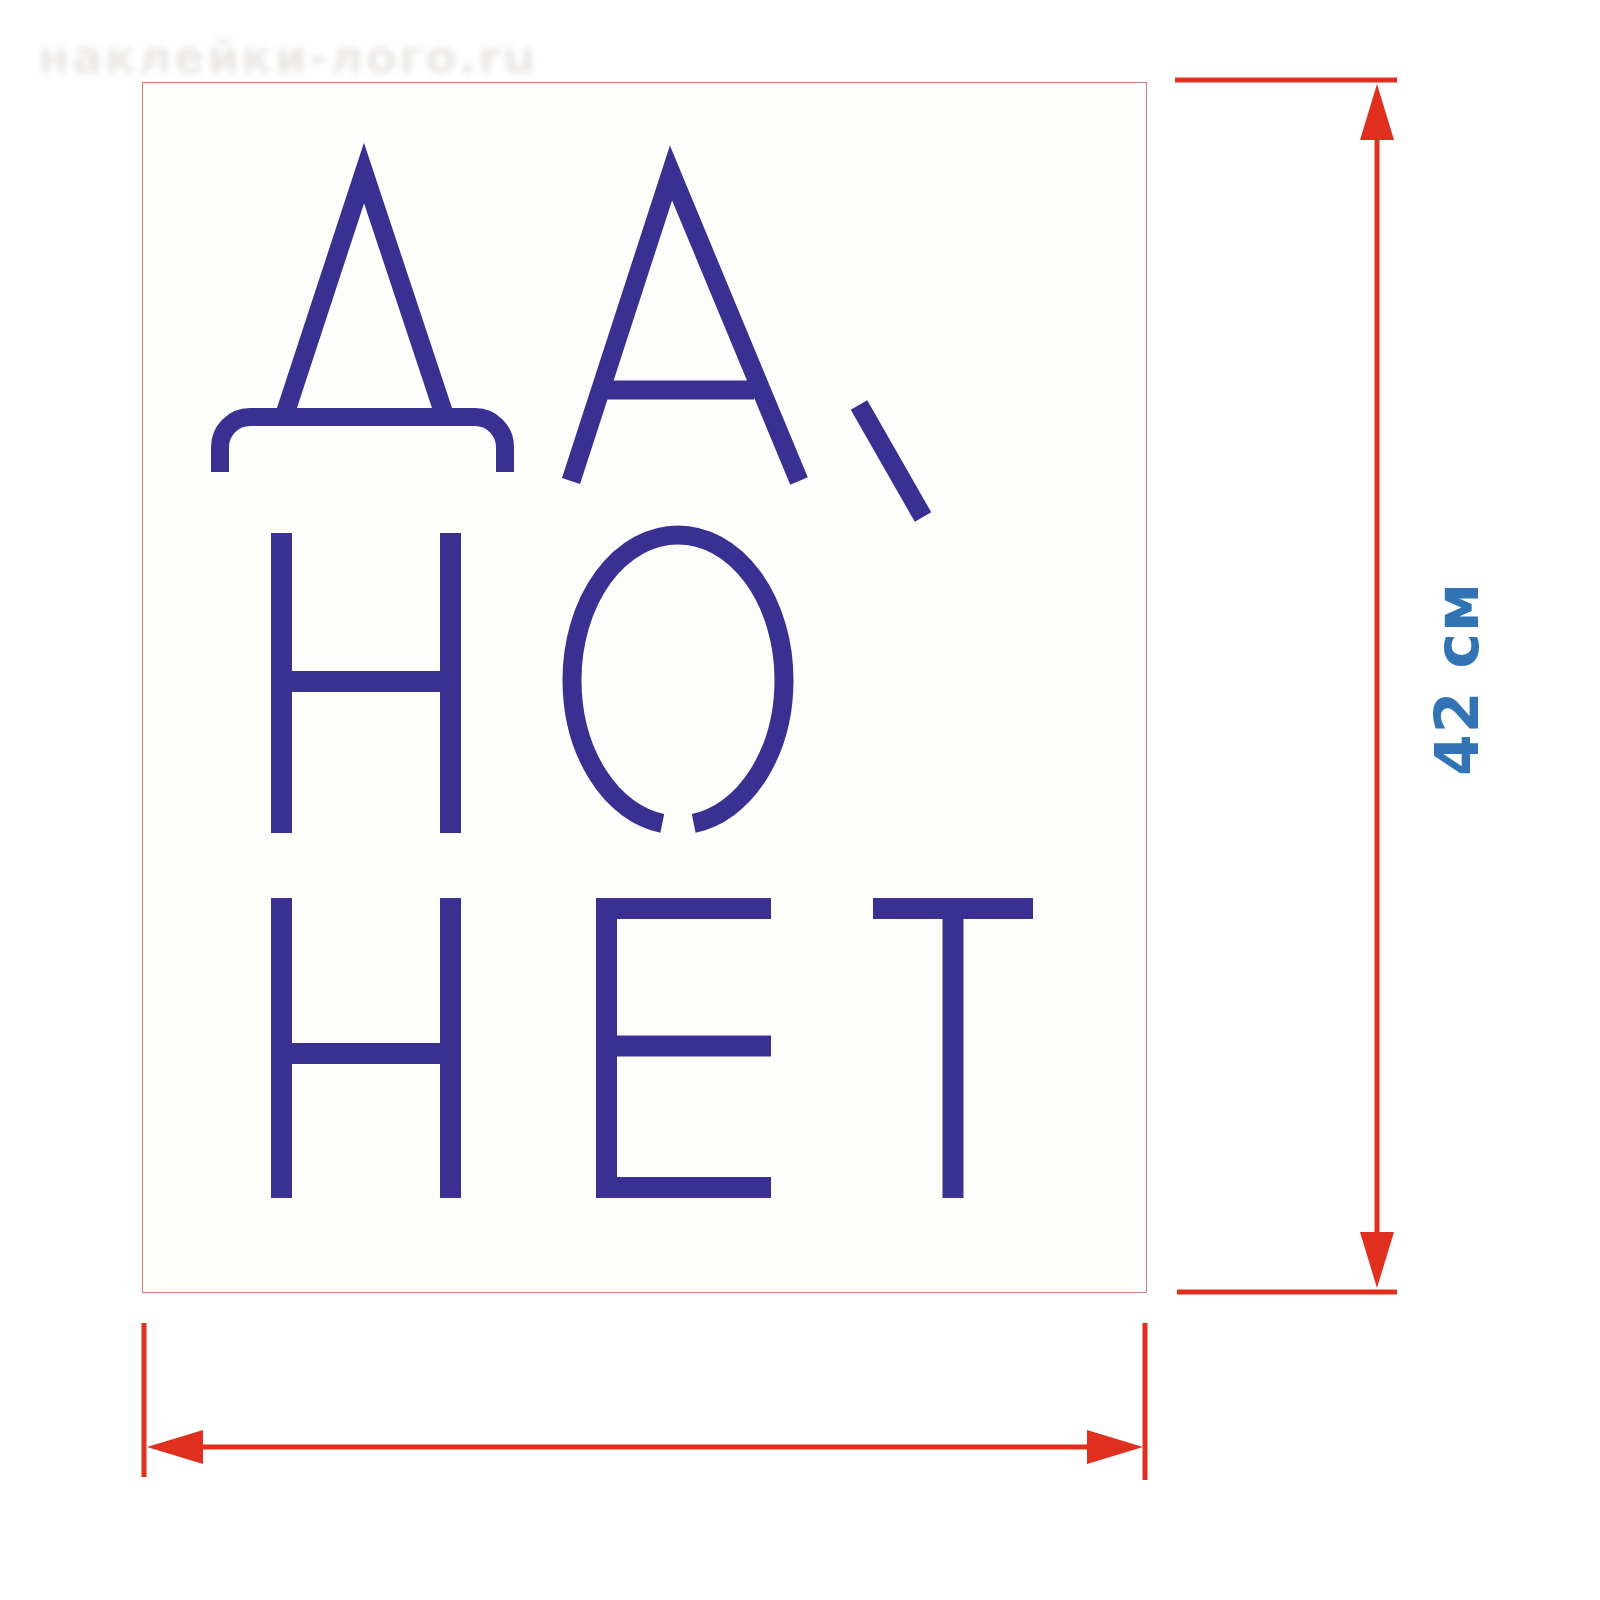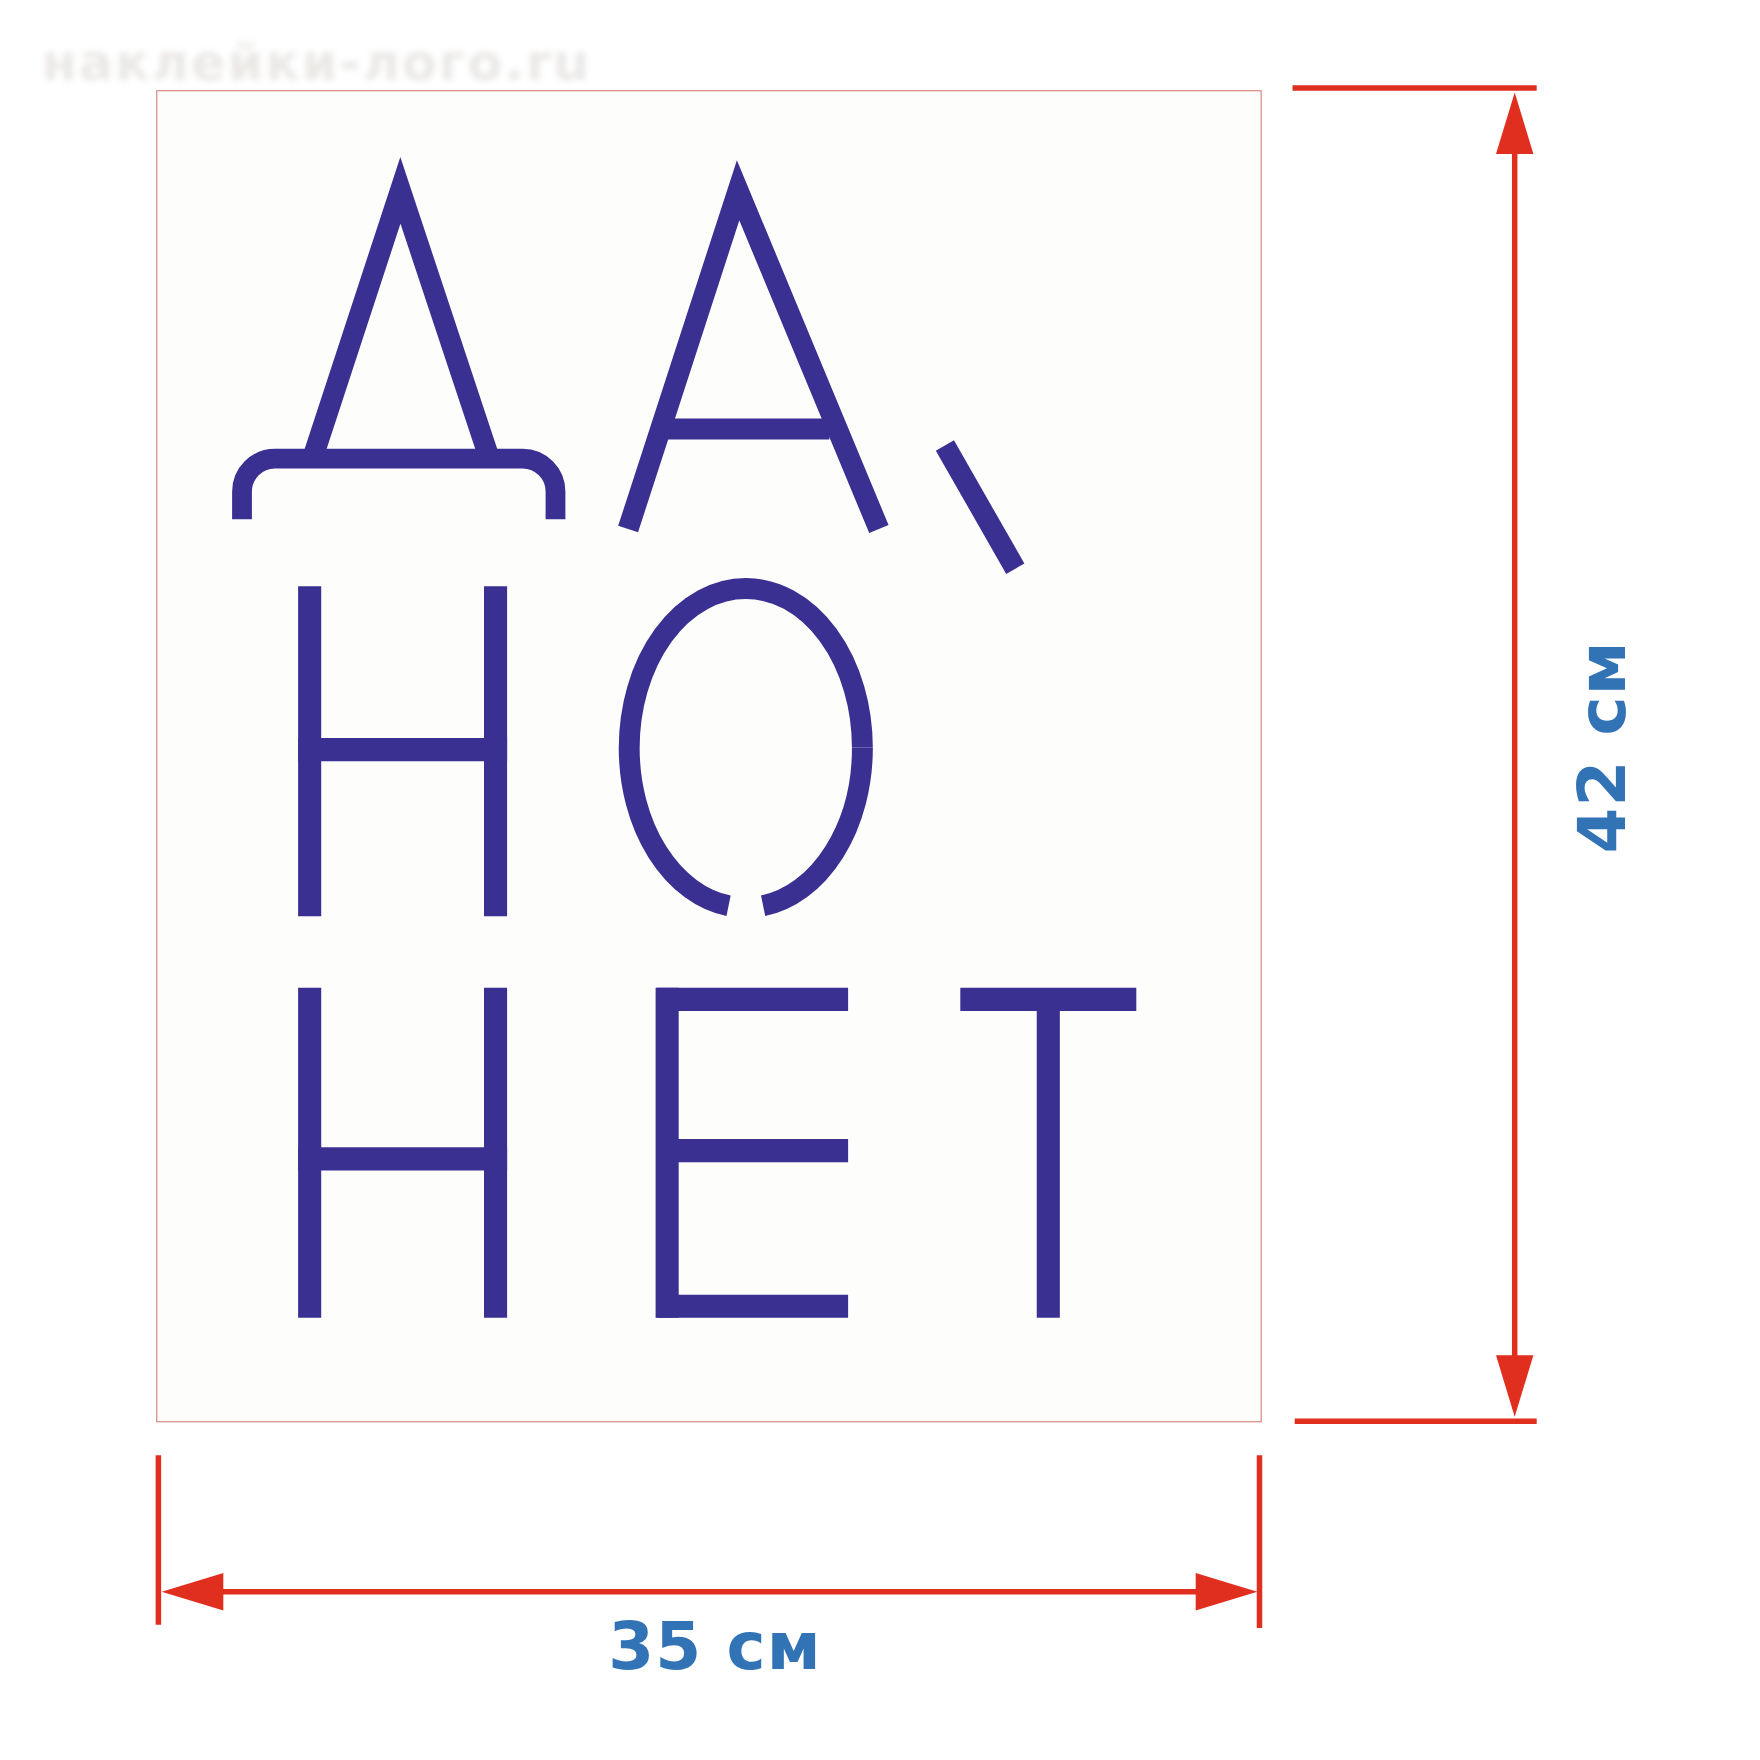--- a/index.html
+++ b/index.html
@@ -111,15 +111,14 @@
         <line x1="144" y1="1323" x2="144" y2="1477"></line>
         <line x1="1145" y1="1323" x2="1145" y2="1480"></line>
         <line x1="175" y1="1447" x2="1115" y2="1447"></line>
         <polygon points="147,1447 203,1430 203,1464" stroke="none"></polygon>
         <polygon points="1143,1447 1087,1430 1087,1464" stroke="none"></polygon>
       </g>
     </g>
   </svg>
 
   <div class="dim-label height">42 см</div>
-  <div class="dim-label width">35 см</div>
 
 </div>
 
 </body></html>

